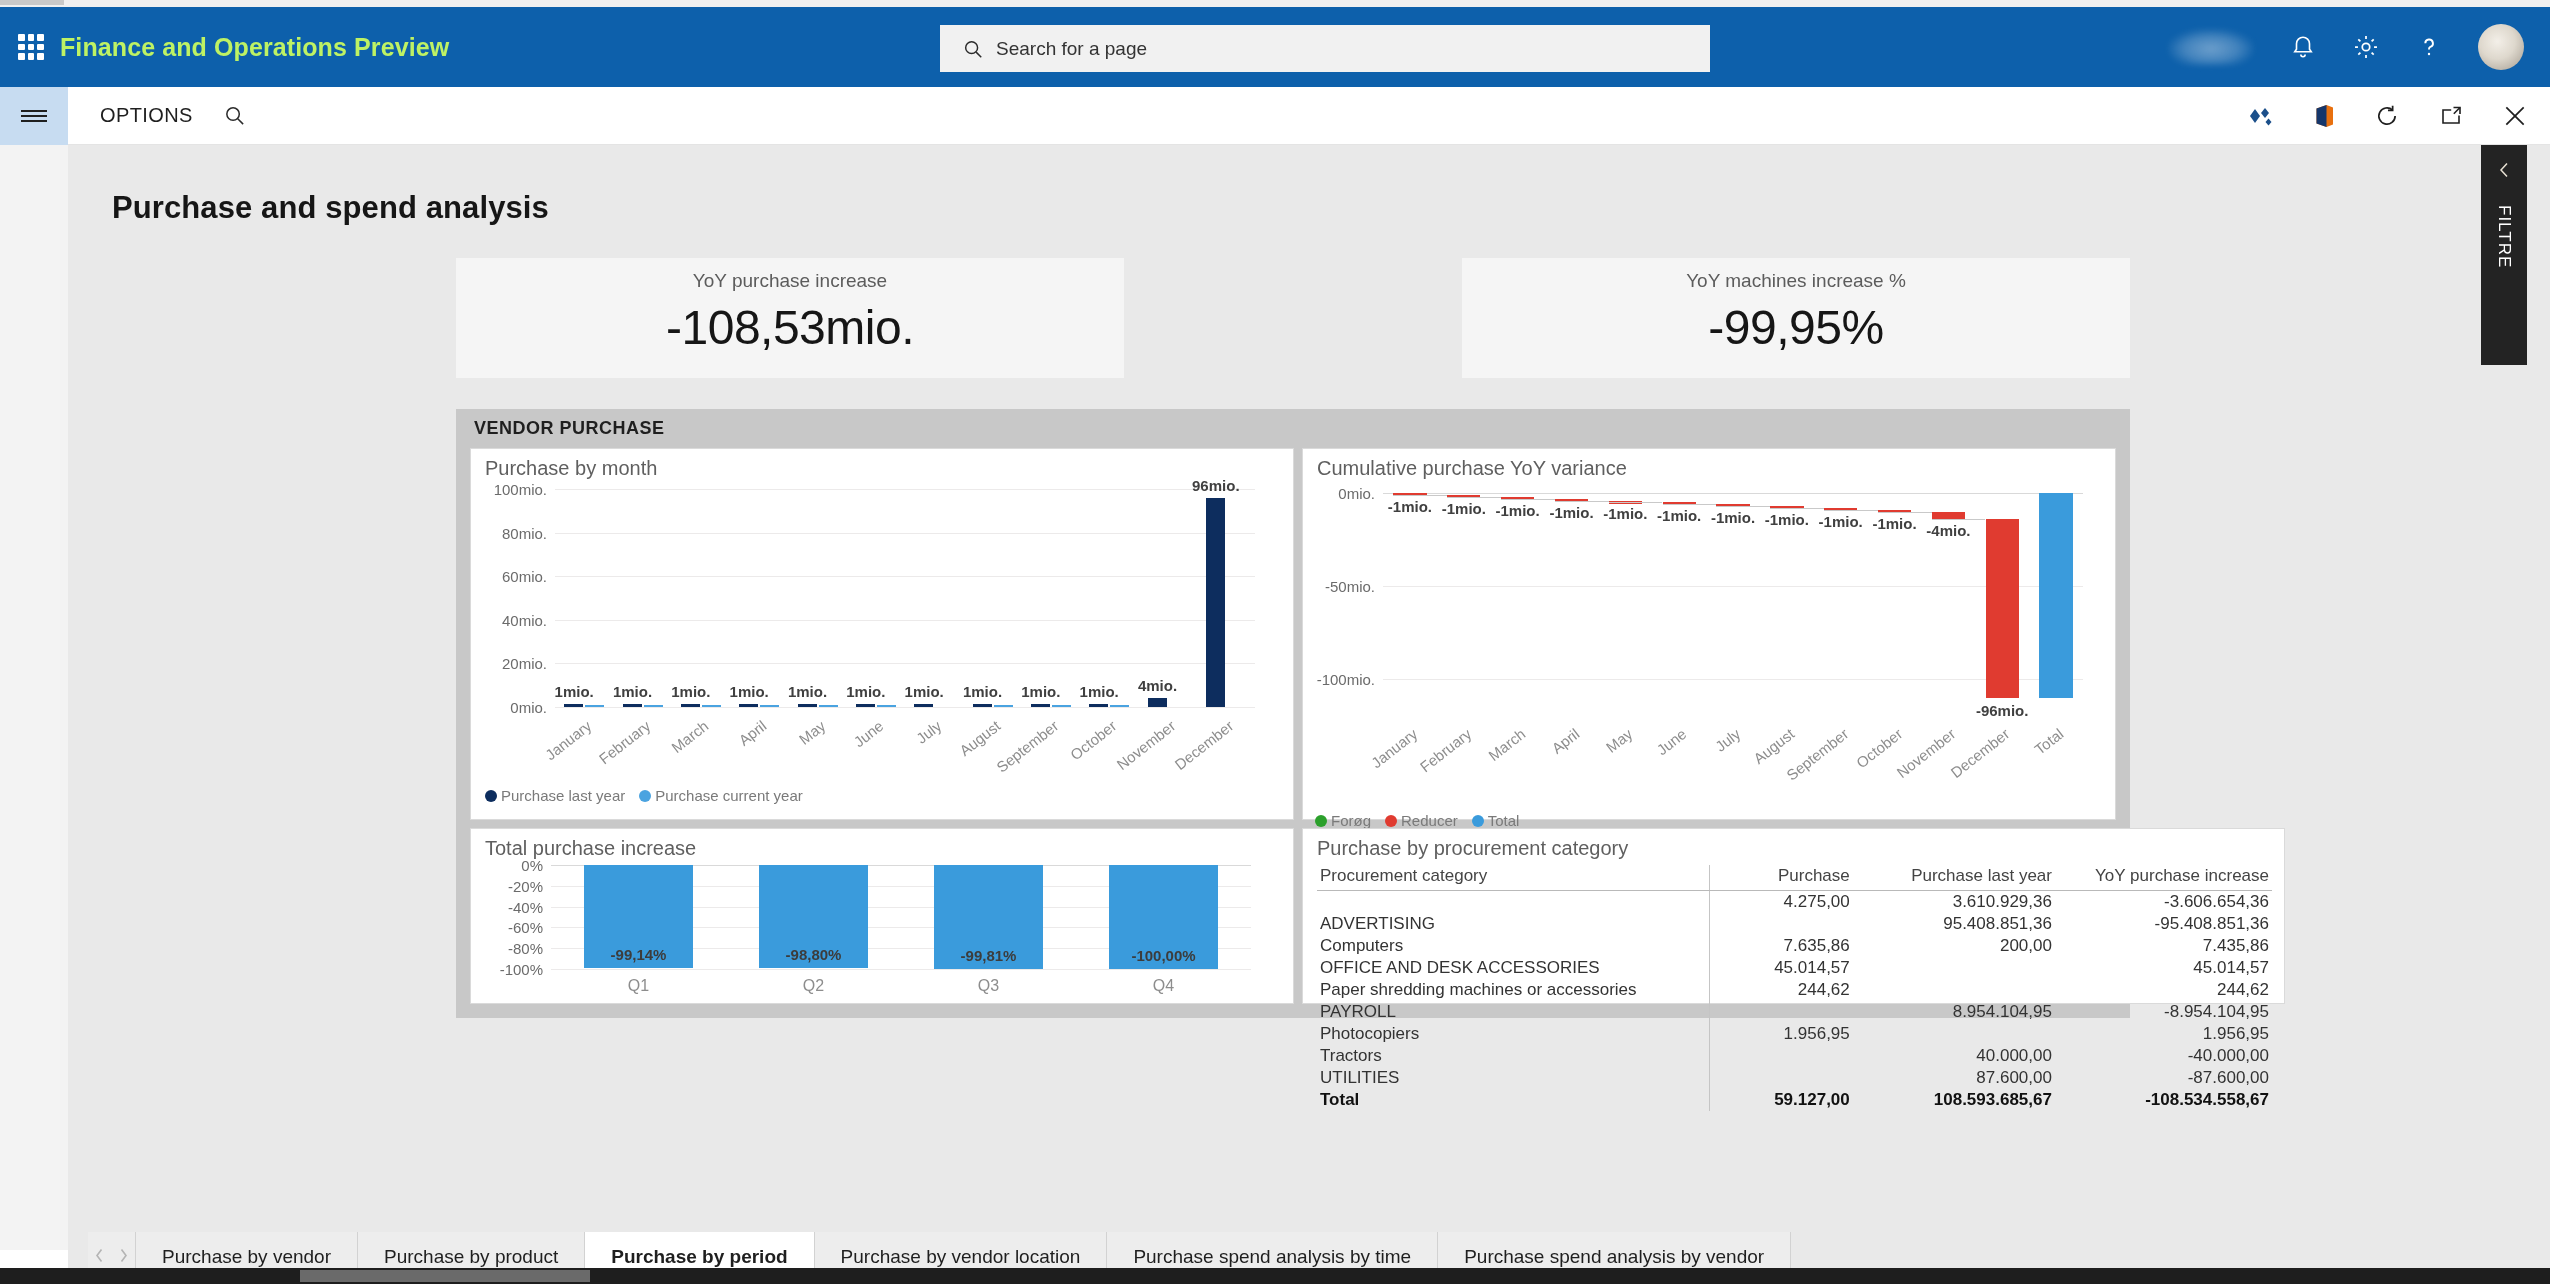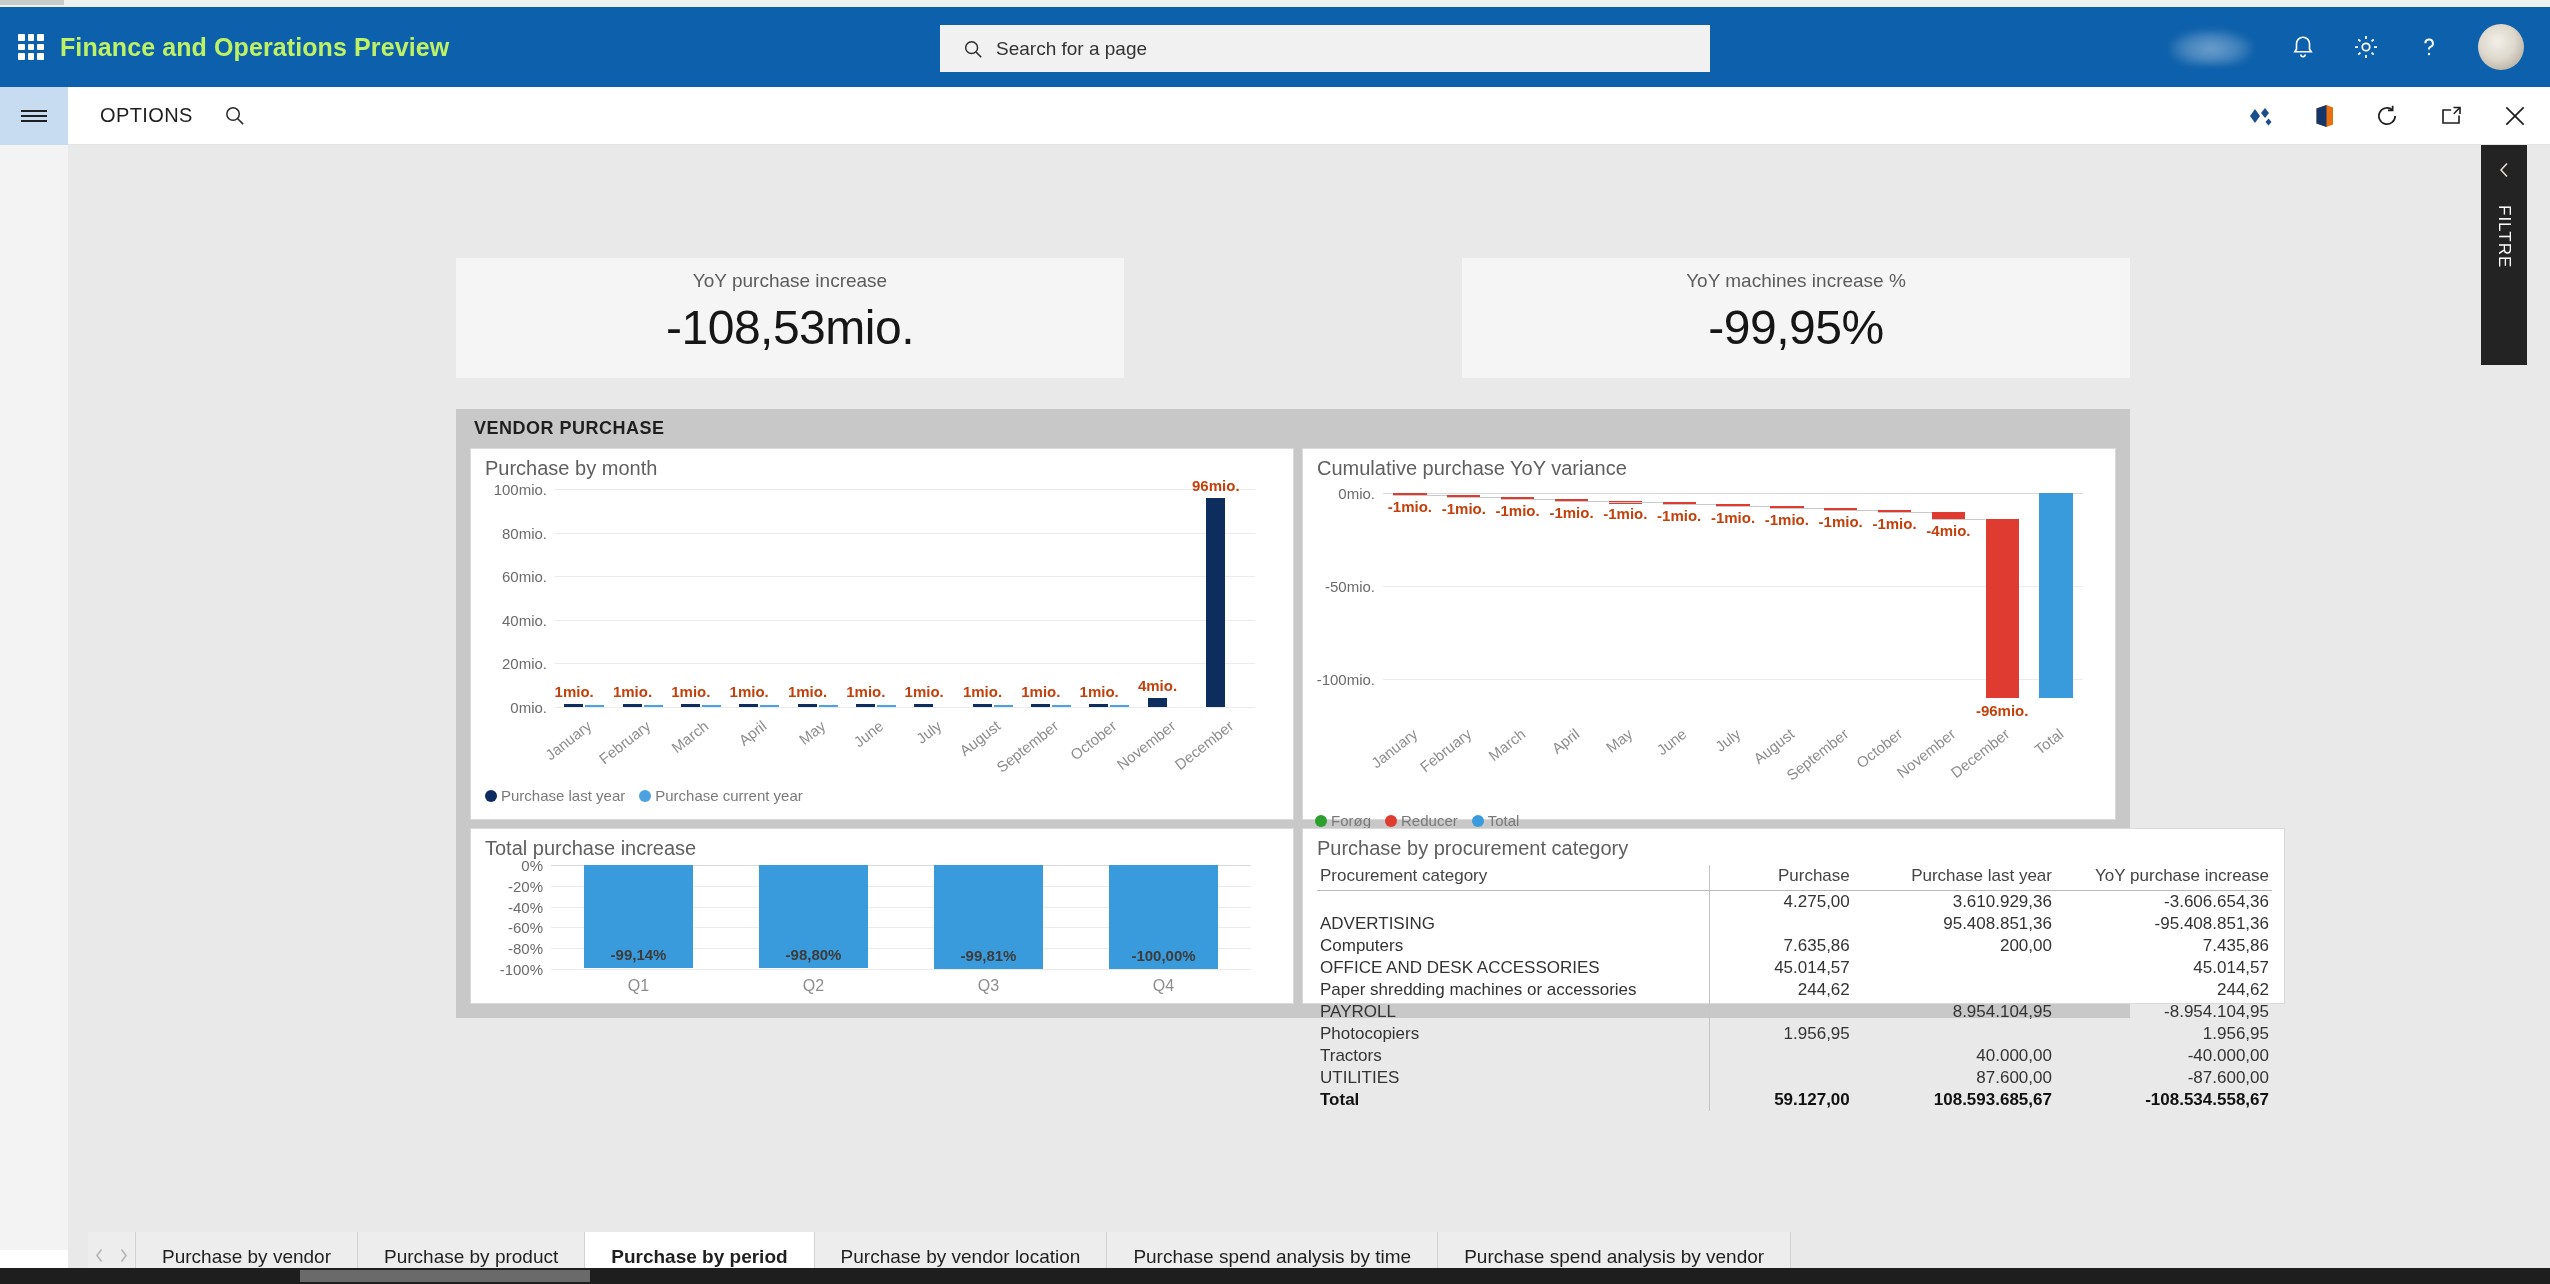--- a/index.html
+++ b/index.html
@@ -121,21 +121,21 @@
     position: absolute; right: 100%; margin-right: 8px; white-space: nowrap;
     font-size: 15px; color: #6b6b6b; transform: translateY(-50%);
   }
   .xtick {
     position: absolute; font-size: 15px; color: #8d8d8d; white-space: nowrap;
     transform-origin: right top; transform: rotate(-38deg);
     text-align: right;
   }
   .bar { position: absolute; }
   .blabel {
-    position: absolute; font-size: 15px; font-weight: bold; color: #c2410c;
+    position: absolute; font-size: 15px; font-weight: bold; color: #404040;
     white-space: nowrap; transform: translateX(-50%);
   }
   .legend {
     position: absolute; display: flex; align-items: center; gap: 4px;
     font-size: 15px; color: #7a7a7a;
   }
   .legend .grp { display: flex; align-items: center; gap: 4px; margin-right: 10px; }
   .dot { width: 12px; height: 12px; border-radius: 50%; display: inline-block; }
 
   
@@ -310,20 +310,21 @@
           <line x1="20" y1="4" x2="4" y2="20"></line>
       </svg>
     </div>
   </div>
 </div>
 
 <div class="leftrail"></div>
 
 <div class="workspace">
 
+  <div class="page-title">Purchase and spend analysis</div>
 
   <div class="kpi kpi-1">
     <div class="kpi-label">YoY purchase increase</div>
     <div class="kpi-value">-108,53mio.</div>
   </div>
 
   <div class="kpi kpi-2">
     <div class="kpi-label">YoY machines increase %</div>
     <div class="kpi-value">-99,95%</div>
   </div>

